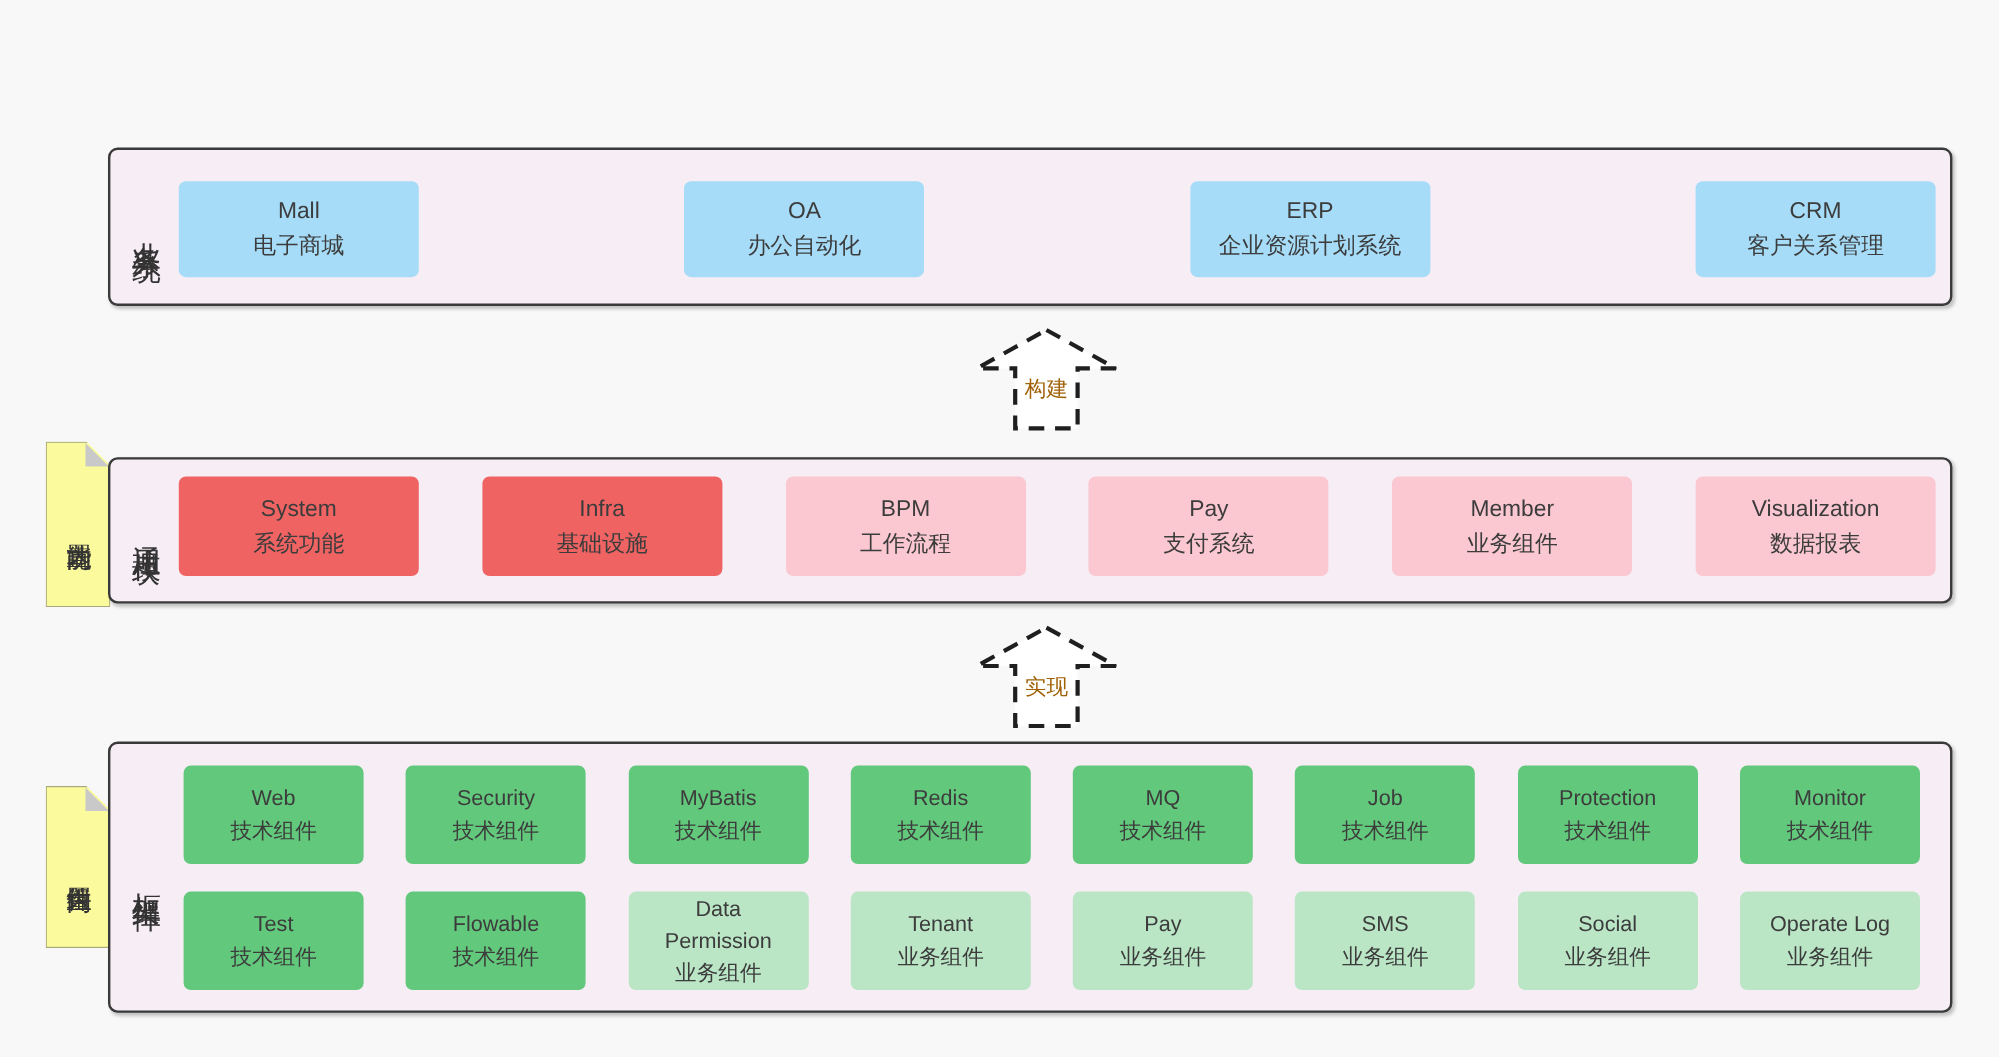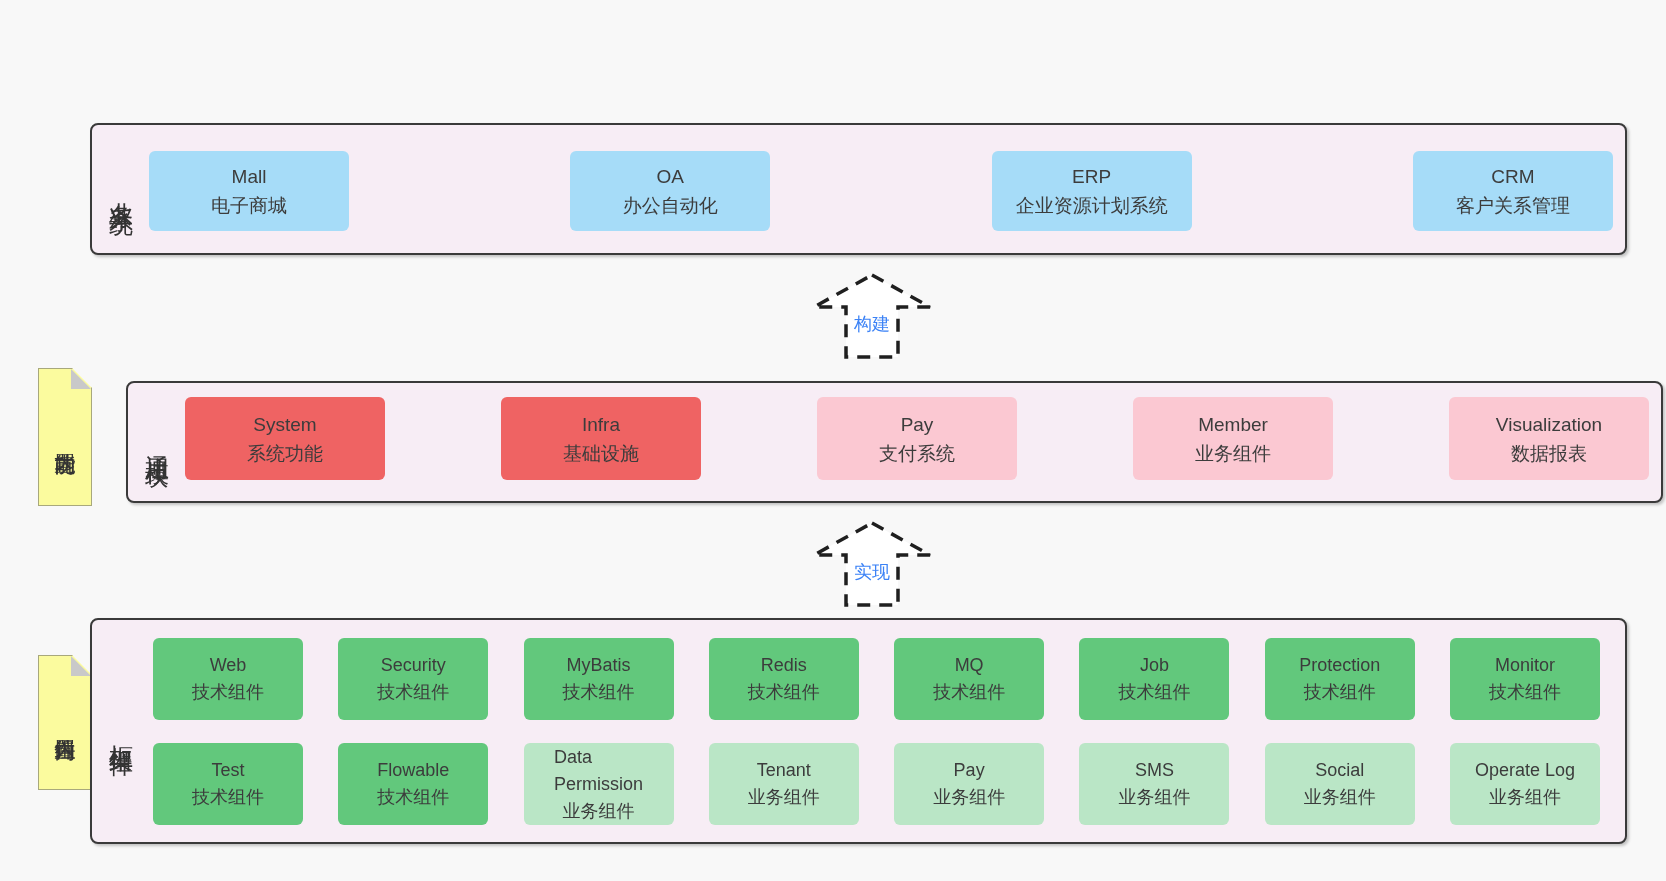--- a/index.html
+++ b/index.html
@@ -13,40 +13,40 @@
 
   
   .layer{
     position:absolute;left:90px;width:1537px;
     background:#f7edf5;
     border:2px solid #3a3a3a;border-radius:8px;
     box-shadow:2px 2px 3px rgba(0,0,0,0.22);
     box-sizing:border-box;z-index:1;
   }
   #layer-business{top:123px;height:132px;}
-  #layer-modules{top:381px;height:122px;margin-left:36px;}
+  #layer-modules{top:381px;height:122px;}
   #layer-components{top:618px;height:226px;}
 
   .vlabel{
     position:absolute;left:13px;top:50%;transform:translateY(-50%);
     writing-mode:vertical-rl;text-orientation:upright;
     font-size:24px;letter-spacing:3px;color:#333;white-space:nowrap;
   }
 
   .row{
     position:absolute;display:flex;justify-content:space-between;
   }
   .row-top{left:57px;right:12px;top:26px;height:80px;}
   .row-mid{left:57px;right:12px;top:14px;height:83px;}
   .row-b1{left:61px;right:25px;top:18px;height:82px;}
   .row-b2{left:61px;right:25px;top:123px;height:82px;}
 
   .box{
     border-radius:6px;display:flex;flex-direction:column;
-    align-items:center;justify-content:center;text-align:left;
+    align-items:center;justify-content:center;text-align:center;
     color:#3c3c3c;
   }
   .row-top .box,.row-mid .box{width:200px;font-size:19px;line-height:29px;}
   .row-b1 .box,.row-b2 .box{width:150px;font-size:18px;line-height:27px;}
   .box-name{white-space:pre-line;}
   .v-blue{background:#a6dcf8;}
   .v-red{background:#ef6363;}
   .v-pink{background:#fbc8d2;}
   .v-green{background:#62c87c;}
   .v-green-light{background:#bae6c6;}
@@ -71,21 +71,21 @@
     font-size:21px;color:#333;
   }
 
   
   .arrow{position:absolute;left:802px;width:140px;height:88px;z-index:1;}
   #arrow-build{top:272px;}
   #arrow-implement{top:520px;}
   .arrow svg{position:absolute;inset:0;overflow:visible;}
   .arrow-label{
     position:absolute;left:50%;top:40px;transform:translateX(-50%);
-    background:#ffffff;padding:0 2px;font-size:18px;color:#3b82f6;white-space:nowrap;
+    background:#ffffff;padding:0 2px;font-size:18px;color:#a16207;white-space:nowrap;
   }
 </style>
 </head>
 <body>
 
 <div class="page">
 
   <div class="sticky" id="sticky-functions">
     <span class="sticky-text">内置功能</span>
   </div>
@@ -120,20 +120,24 @@
     <div class="row row-mid">
         <div class="box v-red">
           <div class="box-name">System</div>
           <div class="box-desc">系统功能</div>
         </div>
         <div class="box v-red">
           <div class="box-name">Infra</div>
           <div class="box-desc">基础设施</div>
         </div>
         <div class="box v-pink">
+          <div class="box-name">BPM</div>
+          <div class="box-desc">工作流程</div>
+        </div>
+        <div class="box v-pink">
           <div class="box-name">Pay</div>
           <div class="box-desc">支付系统</div>
         </div>
         <div class="box v-pink">
           <div class="box-name">Member</div>
           <div class="box-desc">业务组件</div>
         </div>
         <div class="box v-pink">
           <div class="box-name">Visualization</div>
           <div class="box-desc">数据报表</div>

